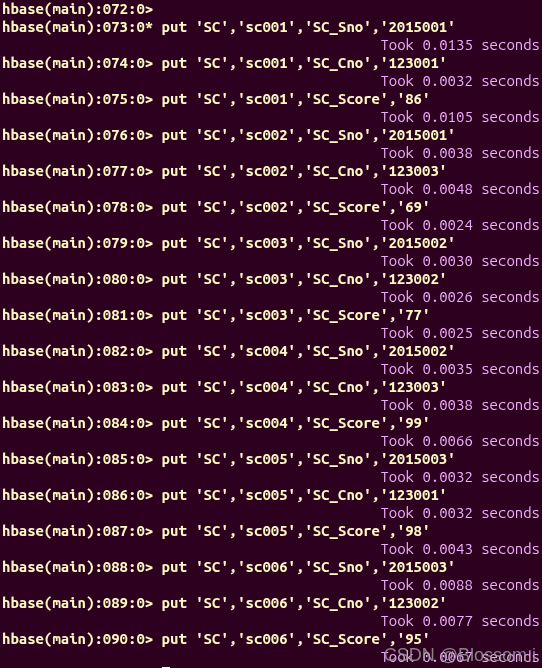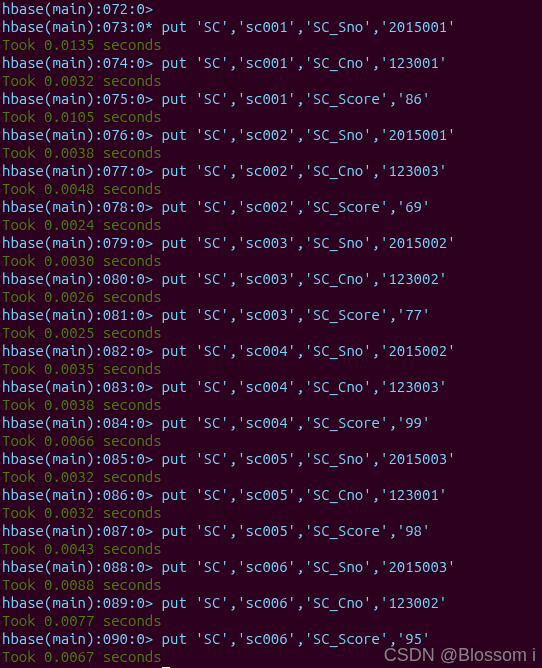--- a/index.html
+++ b/index.html
@@ -21,25 +21,26 @@
     }
     .terminal {
       white-space: pre;
       letter-spacing: 0px;
     }
     .line {
       display: block;
       height: 18px;
     }
     .prompt {
-      color: #7dd3fc;
-      font-weight: normal;
+      color: #fef9c3;
+      font-weight: bold;
     }
     .output {
-      color: #4d7c0f;
+      color: #f0abfc;
+      text-align: right;
     }
     .cursor {
       display: inline-block;
       width: 8px;
       height: 16px;
       background-color: #ffffff;
       vertical-align: text-bottom;
     }
     .watermark {
       position: absolute;

